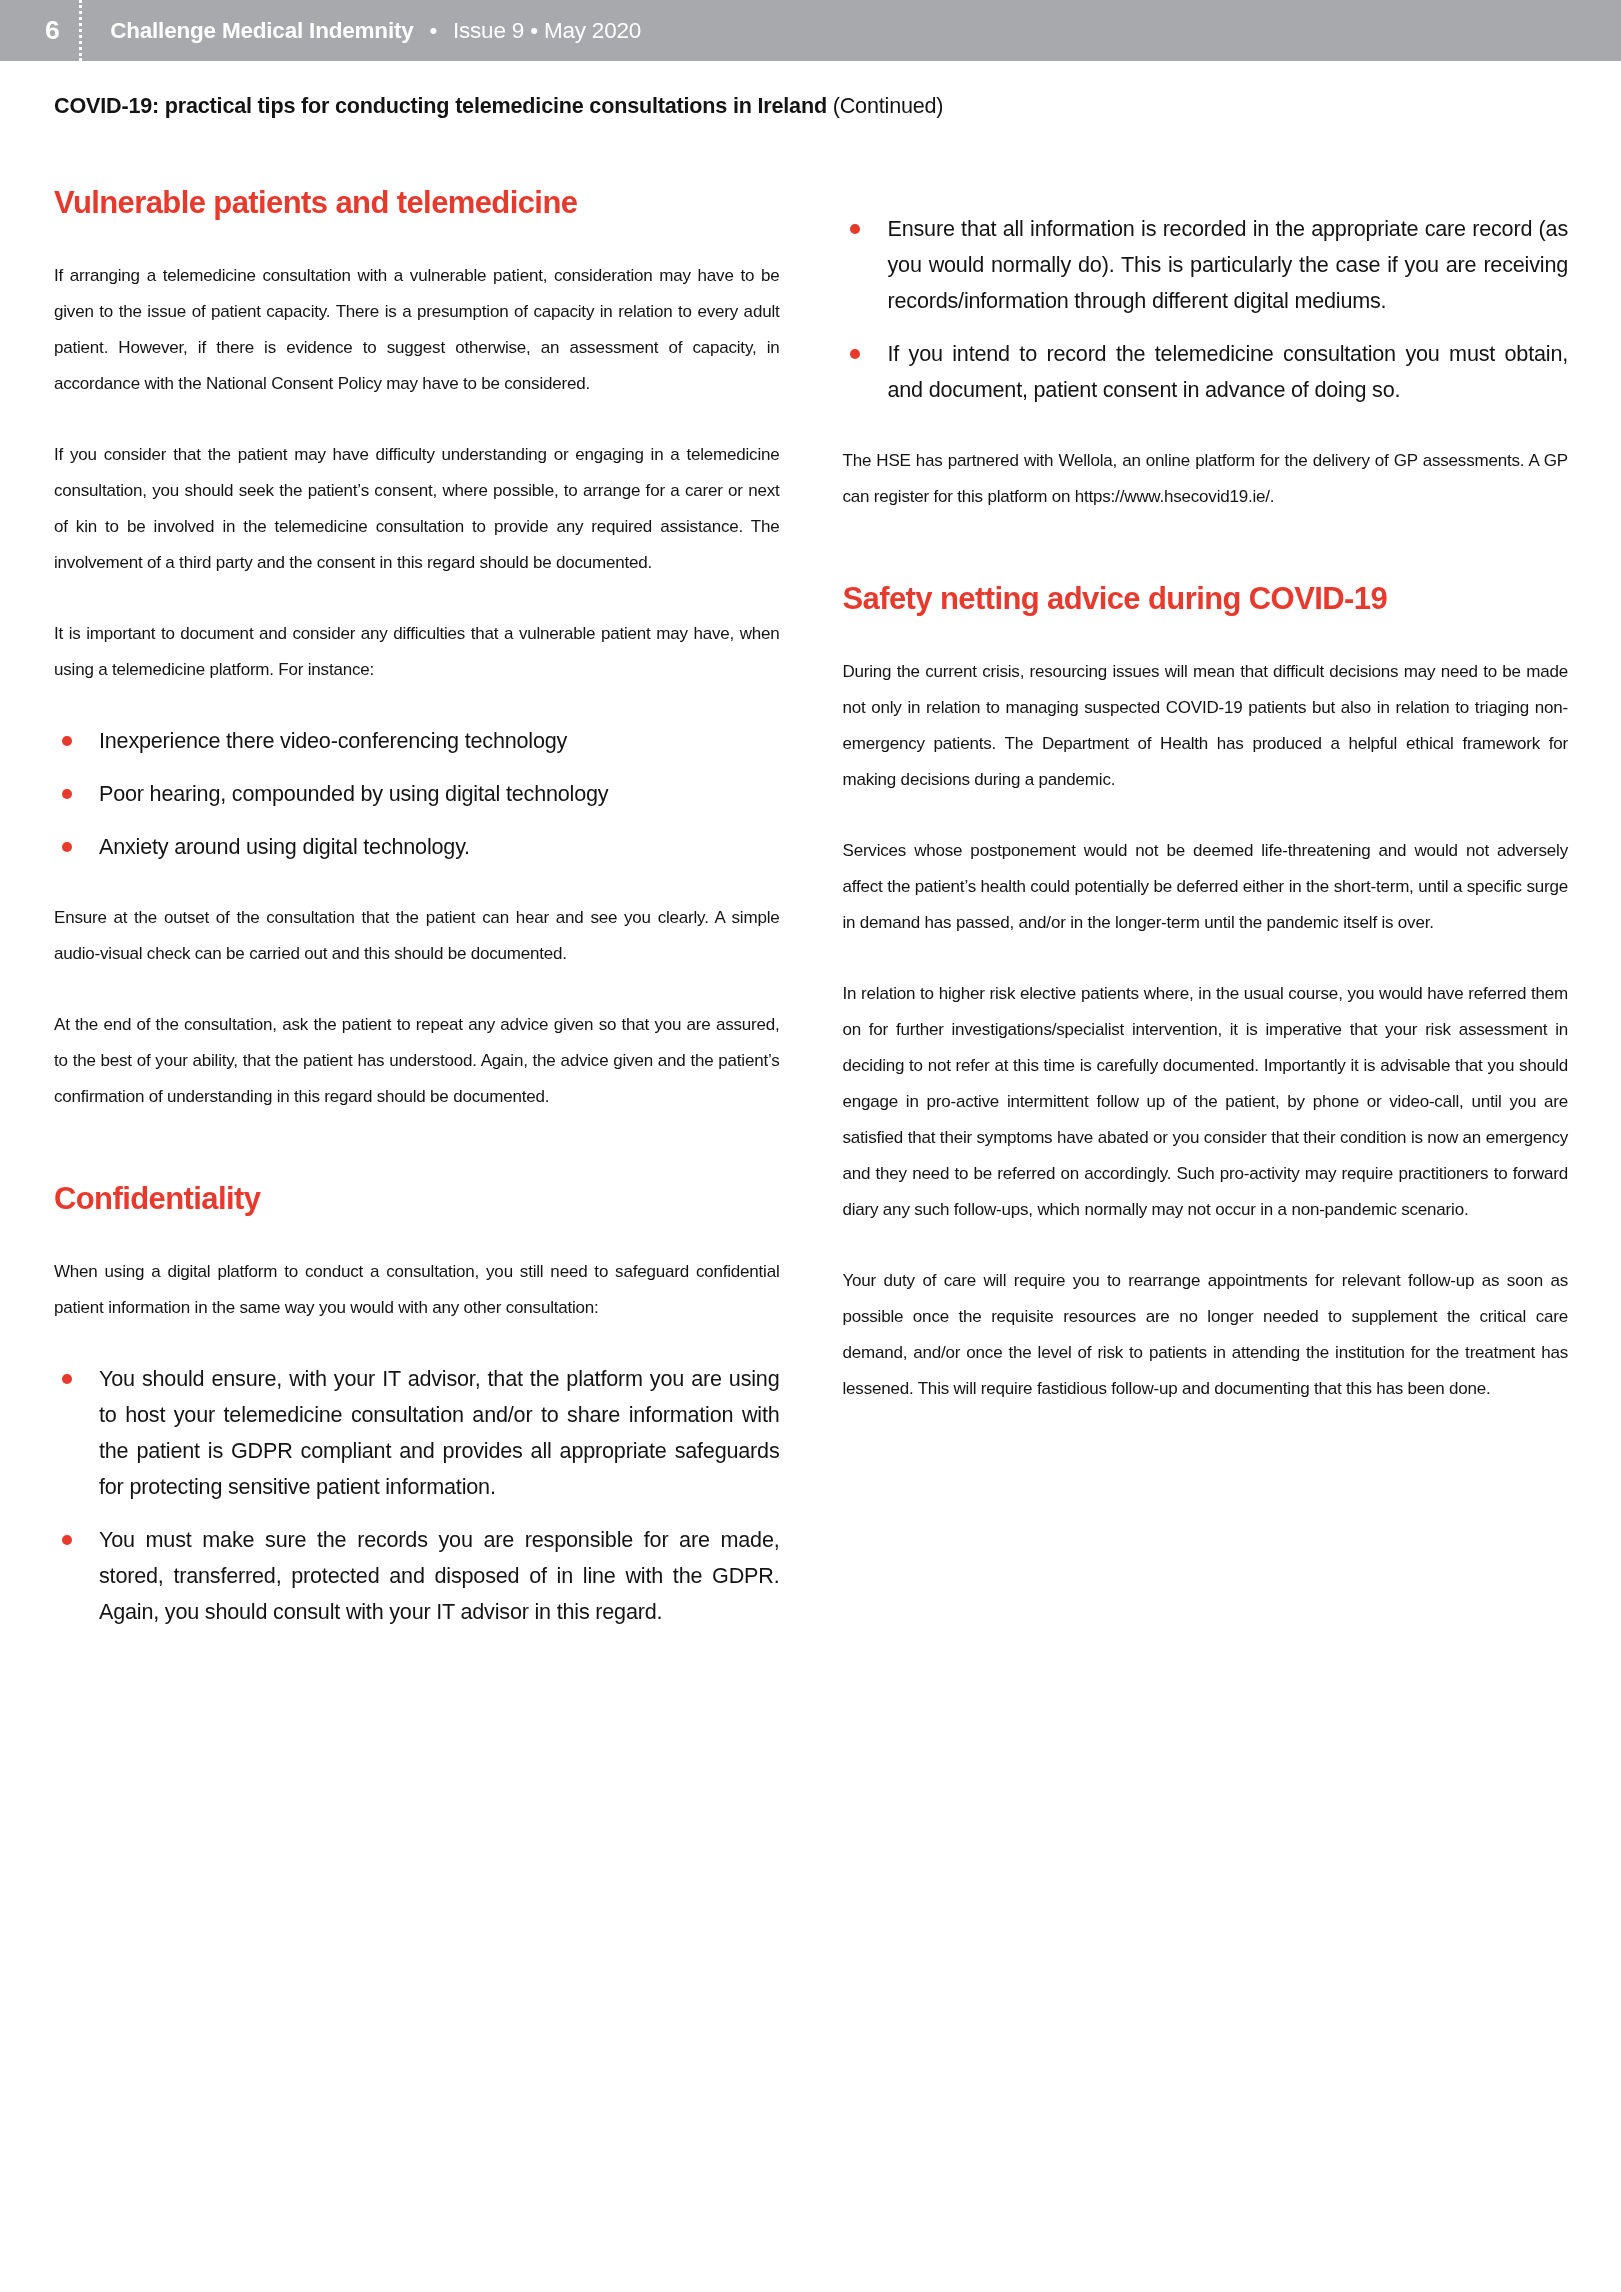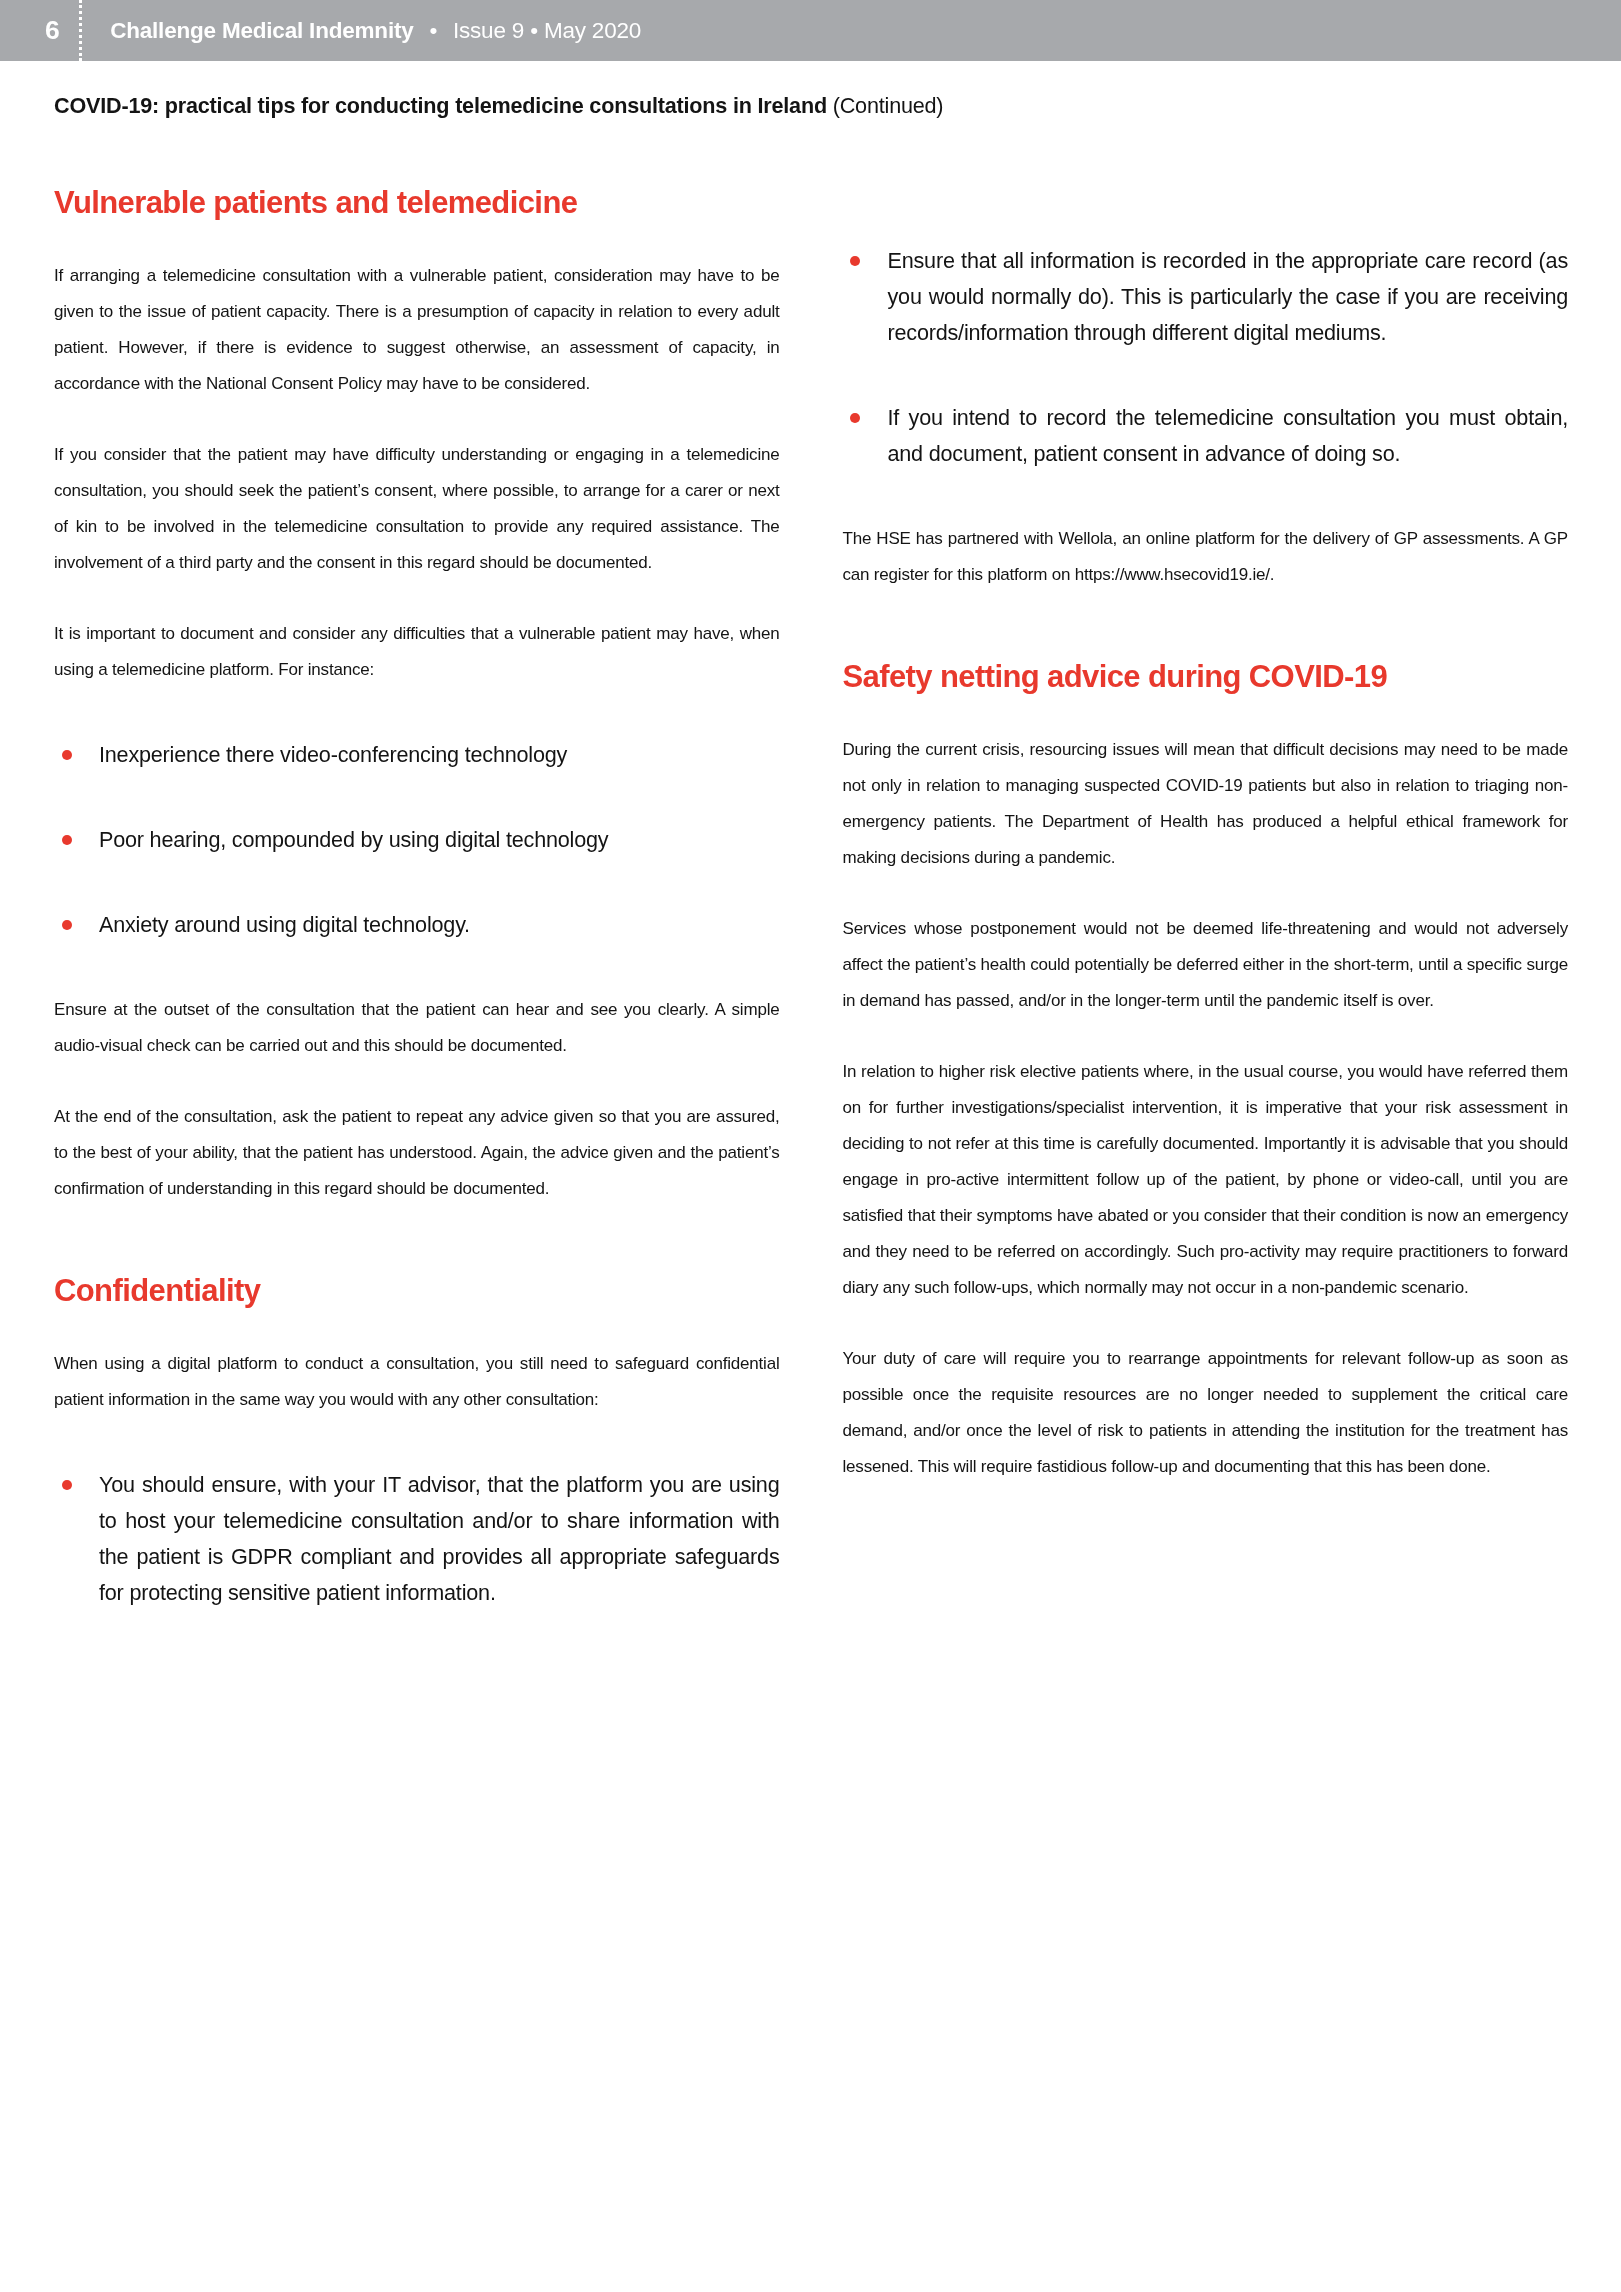--- a/index.html
+++ b/index.html
@@ -77,21 +77,21 @@
     text-align: justify;
     margin: 35px 0;
   }
   .col > .body-para:first-child { margin-top: 0; }
   .col > :last-child { margin-bottom: 0; }
 
   .bullet-item {
     display: flex;
     font-size: 21.6px;
     line-height: 36px;
-    margin: 49px 0;
+    margin: 17px 0;
     justify-content: flex-end;
   }
   .dot {
     flex: 0 0 auto;
     width: 9.8px;
     height: 9.8px;
     border-radius: 50%;
     background: #e8392d;
     margin: 12.7px 0 0 7.8px;
   }
@@ -139,20 +139,24 @@
         <span class="bullet-text">Anxiety around using digital technology.</span>
       </div>
       <p class="body-para">Ensure at the outset of the consultation that the patient can hear and see you clearly. A simple audio-visual check can be carried out and this should be documented.</p>
       <p class="body-para">At the end of the consultation, ask the patient to repeat any advice given so that you are assured, to the best of your ability, that the patient has understood. Again, the advice given and the patient’s confirmation of understanding in this regard should be documented.</p>
       <h2 class="sec-heading" style="color: rgb(232, 57, 45);">Confidentiality</h2>
       <p class="body-para">When using a digital platform to conduct a consultation, you still need to safeguard confidential patient information in the same way you would with any other consultation:</p>
       <div class="bullet-item">
         <span class="dot" style="background: rgb(232, 57, 45);"></span>
         <span class="bullet-text">You should ensure, with your IT advisor, that the platform you are using to host your telemedicine consultation and/or to share information with the patient is GDPR compliant and provides all appropriate safeguards for protecting sensitive patient information.</span>
       </div>
+      <div class="bullet-item">
+        <span class="dot" style="background: rgb(232, 57, 45);"></span>
+        <span class="bullet-text">You must make sure the records you are responsible for are made, stored, transferred, protected and disposed of in line with the GDPR. Again, you should consult with your IT advisor in this regard.</span>
+      </div>
     </div>
   <div class="col col-right" id="col-right">
       <div class="bullet-item">
         <span class="dot" style="background: rgb(232, 57, 45);"></span>
         <span class="bullet-text">Ensure that all information is recorded in the appropriate care record (as you would normally do). This is particularly the case if you are receiving records/information through different digital mediums.</span>
       </div>
       <div class="bullet-item">
         <span class="dot" style="background: rgb(232, 57, 45);"></span>
         <span class="bullet-text">If you intend to record the telemedicine consultation you must obtain, and document, patient consent in advance of doing so.</span>
       </div>

